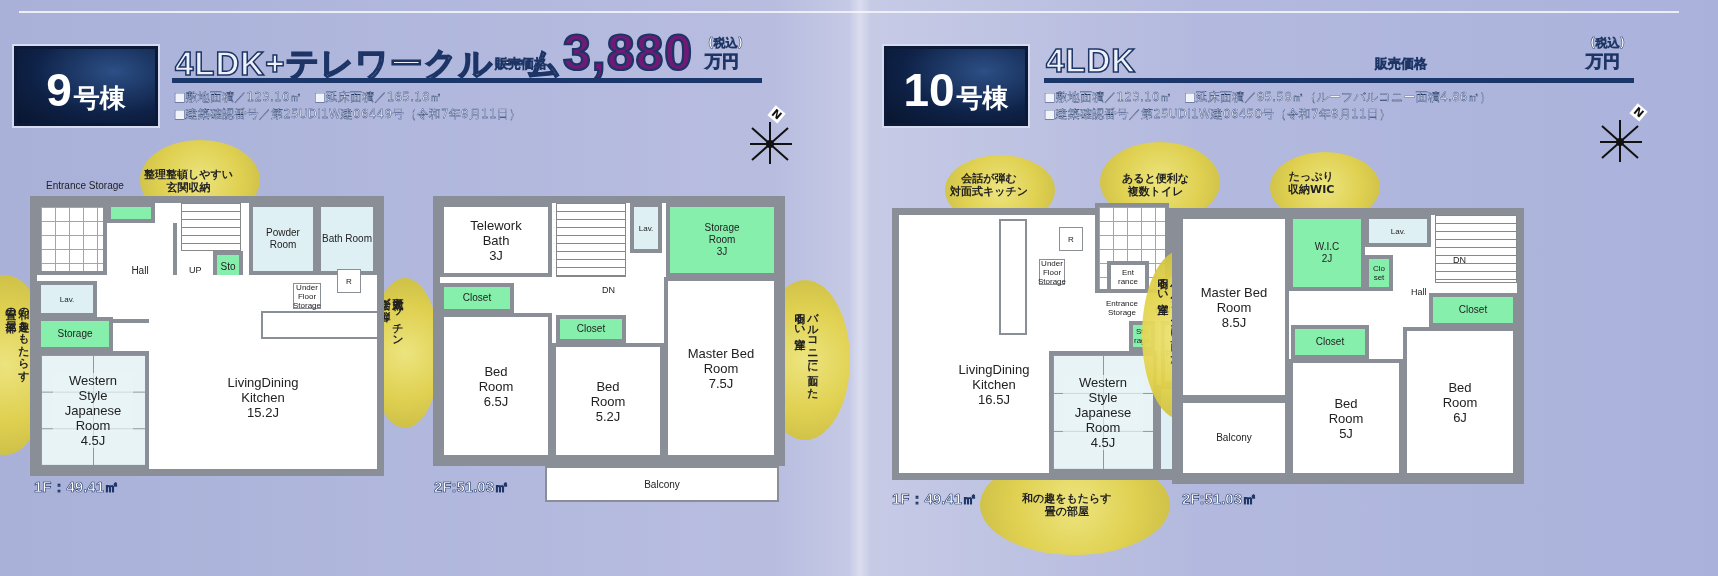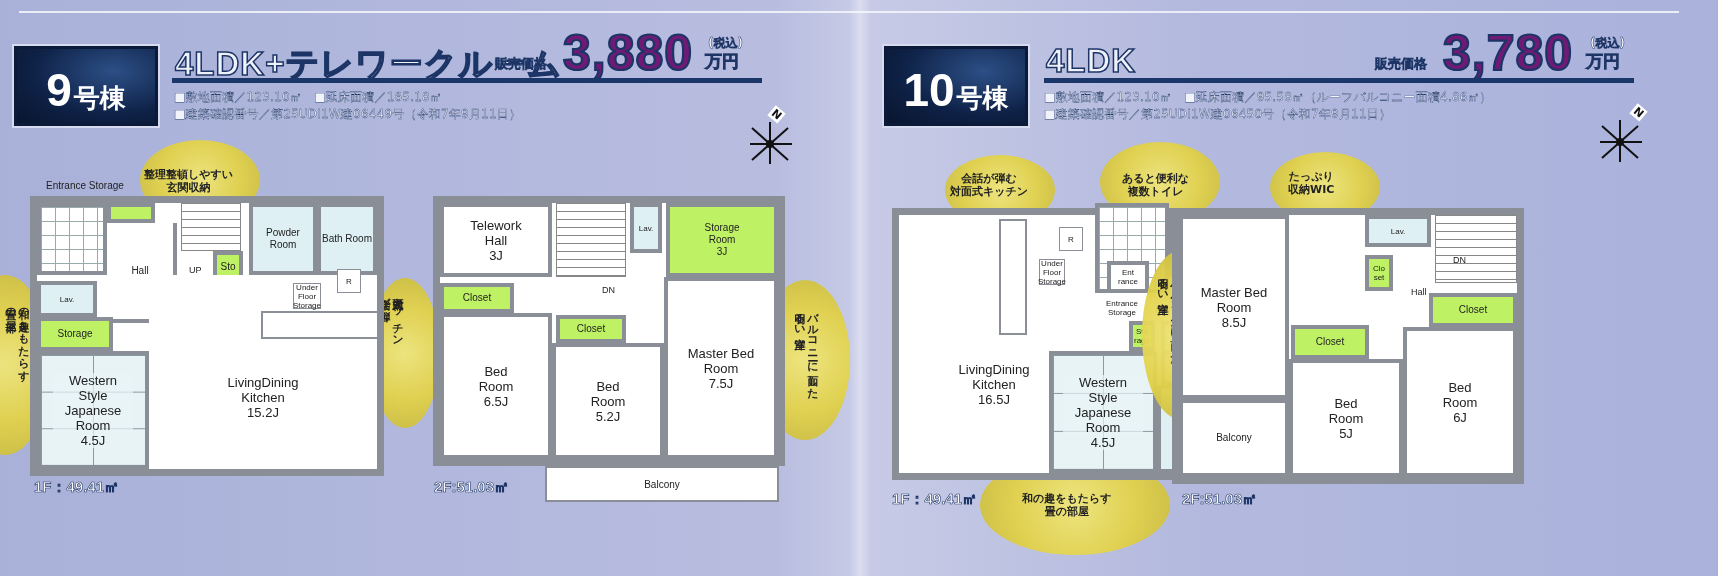--- a/index.html
+++ b/index.html
@@ -17,21 +17,21 @@
   .man{position:absolute;font-size:17px;font-weight:bold;color:#fff;-webkit-text-stroke:.8px #1c3566}
   .rule{position:absolute;height:5px;background:#1b3668}
   .spec{position:absolute;font-size:12px;color:#f1f3fb;-webkit-text-stroke:.35px #1c3566;white-space:nowrap;letter-spacing:.2px}
   .compass{position:absolute;width:46px;height:46px}
   .n{position:absolute;font-size:11px;font-weight:bold;color:#111;background:#fff;padding:0 2px;transform:rotate(40deg)}
   .plan{position:absolute;background:#fff;border:7px solid #8a8e96}
   .room{position:absolute;border:4px solid #8a8e96;display:flex;flex-direction:column;align-items:center;justify-content:center;text-align:center;font-family:"Liberation Sans",sans-serif;font-size:13px;line-height:15px;color:#222;background:#fff}
   .room.s{font-size:10px;line-height:12px}
   .room.xs{font-size:8px;line-height:9px}
   .wet{background:#dff0f5}
-  .stor{background:#bef264}
+  .stor{background:#86efac}
   .tatami{background:#e8f3f6;background-image:linear-gradient(#8a9aa0 1px,transparent 1px),linear-gradient(90deg,#8a9aa0 1px,transparent 1px);background-size:100% 33.3%,50% 100%}
   .floorlabel{position:absolute;font-family:"Liberation Sans",sans-serif;font-size:15px;font-weight:bold;color:#fff;-webkit-text-stroke:.6px #1c3566}
   .bubble{position:absolute;border-radius:50%;background:radial-gradient(circle at 50% 50%,#efe67a 0%,#e2d24a 55%,#cbbd3e 100%);opacity:.95}
   .btext{position:absolute;font-size:11px;font-weight:bold;color:#222;text-align:center;line-height:13px;white-space:nowrap}
   .vtext{position:absolute;font-size:11px;font-weight:bold;color:#222;writing-mode:vertical-rl;line-height:13px}
   .label{position:absolute;font-family:"Liberation Sans",sans-serif;font-size:9px;color:#222;white-space:nowrap}
   .stairs{position:absolute;background:repeating-linear-gradient(180deg,#fff 0,#fff 7px,#888 7px,#888 8px);border:1px solid #888}
   .balc{position:absolute;background:#fff;border:2px solid #8a8e96;display:flex;align-items:center;justify-content:center;font-family:"Liberation Sans",sans-serif;font-size:10px;color:#222}
 </style>
 </head>
@@ -117,21 +117,21 @@
     <div class="room" style="left:224px;top:108px;width:118px;height:28px;border-width:2px"></div>
   </div>
   <div class="label" style="left:46px;top:180px;font-size:10px">Entrance Storage</div>
   <div class="floorlabel" style="left:34px;top:478px">1F：49.41㎡</div>
 
   <div class="bubble" style="left:760px;top:280px;width:90px;height:160px"></div>
   <div class="vtext" style="left:793px;top:305px">バルコニーに面した<br>明るい洋室</div>
 
   <div class="plan" style="left:433px;top:196px;width:352px;height:270px">
     <div class="room" style="left:0;top:0;width:112px;height:74px">
-      <span style="width:60px">Telework Hall</span>
+      <span style="width:60px">Telework Bath</span>
       <span>3J</span>
     </div>
     <div class="stairs" style="left:116px;top:0;width:70px;height:74px"></div>
     <div class="room xs wet" style="left:190px;top:0;width:32px;height:50px">
         <span>Lav.</span>
       </div>
     <div class="room s stor" style="left:226px;top:0;width:112px;height:74px">
       <span style="width:50px">Storage Room</span>
       <span>3J</span>
     </div>
@@ -161,21 +161,20 @@
   <div class="floorlabel" style="left:434px;top:478px">2F:51.03㎡</div>
 </div>
 
 <div class="panel" style="left:860px;width:858px">
   <div class="badge" style="left:24px;top:46px">
     <span class="num">10</span>
     <span class="suf">号棟</span>
   </div>
   <div class="ptype" style="left:186px;top:42px">4LDK</div>
   <div class="plabel" style="left:515px;top:55px">販売価格</div>
-  <div class="price" style="left:583px;top:28px">3,780</div>
   <div class="tax" style="left:730px;top:35px">(税込)</div>
   <div class="man" style="left:726px;top:50px">万円</div>
   <div class="rule" style="left:184px;top:78px;width:590px"></div>
   <div class="spec" style="left:184px;top:89px">■敷地面積／123.10㎡　■延床面積／95.58㎡（ルーフバルコニー面積4.86㎡）</div>
   <div class="spec" style="left:184px;top:106px">■建築確認番号／第25UDI1W建06450号（令和7年9月11日）</div>
 
   <div class="compass" style="left:738px;top:118px">
     <svg width="46" height="46" viewBox="0 0 46 46">
         <g stroke="#111" stroke-width="2">
           <line x1="4" y1="8" x2="40" y2="40"></line>
@@ -239,20 +238,24 @@
   <div class="bubble" style="left:410px;top:152px;width:110px;height:70px"></div>
   <div class="btext" style="left:428px;top:170px">たっぷり<br>収納WIC</div>
   <div class="bubble" style="left:282px;top:250px;width:80px;height:170px"></div>
   <div class="vtext" style="left:296px;top:270px">バルコニーに面した<br>明るい洋室</div>
 
   <div class="plan" style="left:312px;top:208px;width:352px;height:276px">
     <div class="room" style="left:0;top:0;width:110px;height:184px;border-right-width:4px">
       <span style="width:80px">Master Bed Room</span>
       <span>8.5J</span>
     </div>
+    <div class="room s stor" style="left:110px;top:0;width:76px;height:76px">
+      <span>W.I.C</span>
+      <span>2J</span>
+    </div>
     <div class="room xs wet" style="left:186px;top:0;width:66px;height:32px">
         <span>Lav.</span>
       </div>
     <div class="stairs" style="left:256px;top:0;width:82px;height:68px"></div>
     <div class="label" style="left:274px;top:40px">DN</div>
     <div class="room xs stor" style="left:186px;top:40px;width:28px;height:36px">
         <span>Clo set</span>
       </div>
     <div class="label" style="left:232px;top:72px">Hall</div>
     <div class="room s stor" style="left:250px;top:78px;width:88px;height:34px">

